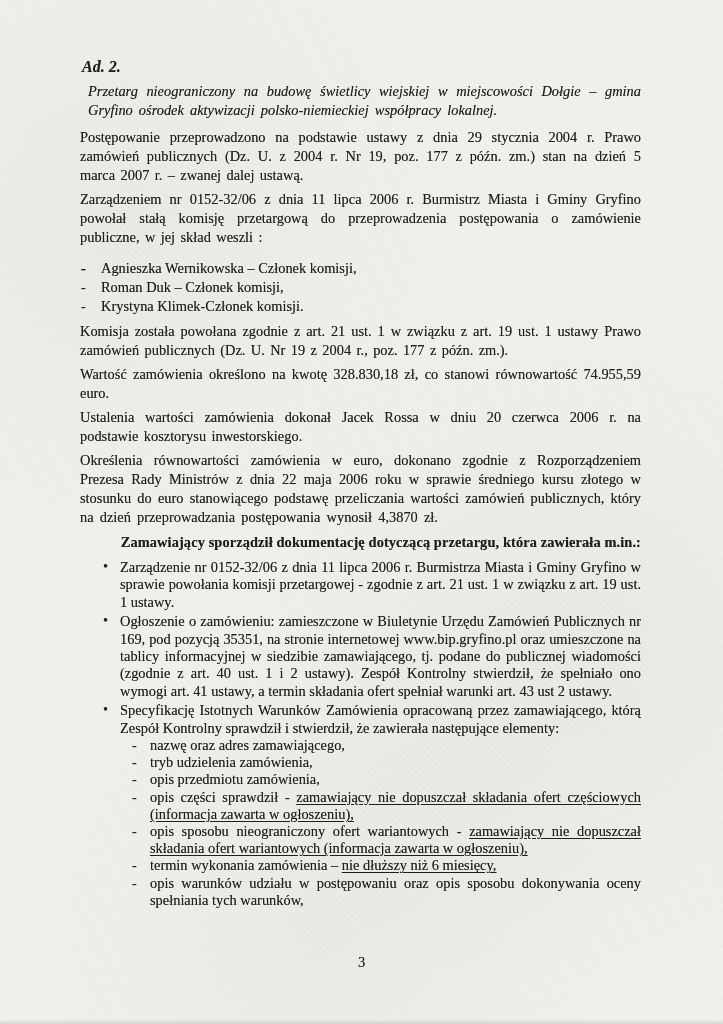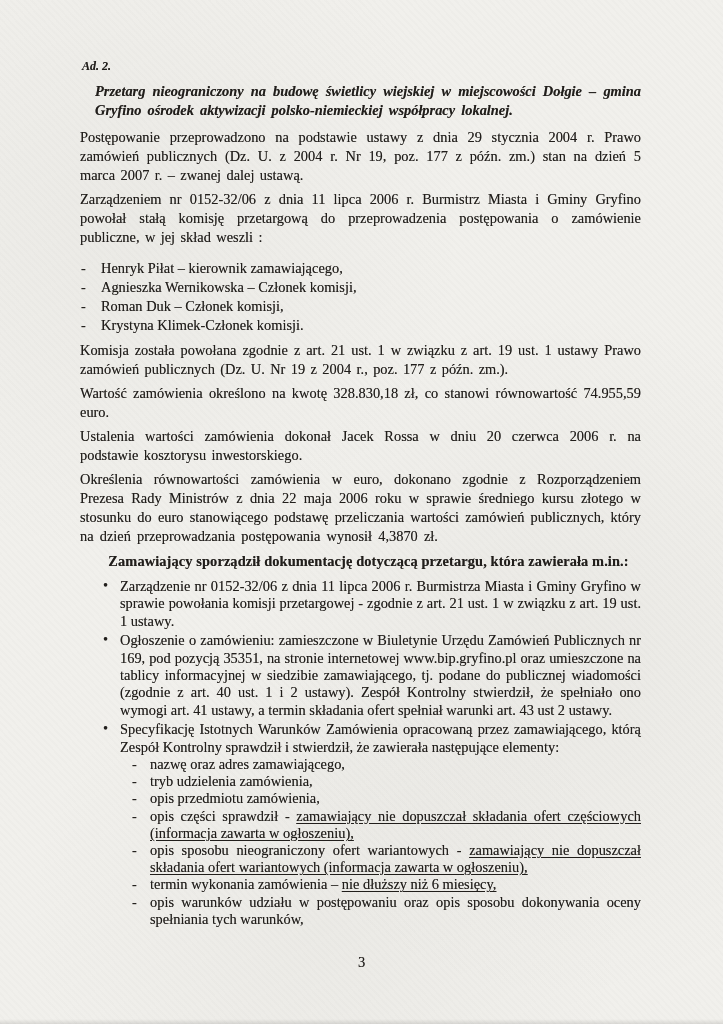--- a/index.html
+++ b/index.html
@@ -26,40 +26,40 @@
     text-align: justify;
     text-shadow: 0 0 0.4px rgba(30,28,25,0.55);
   }
   .sheet::after {
     content: ""; position: absolute; left: 0; right: 0; bottom: 0; height: 5px;
     background: linear-gradient(to bottom, rgba(0,0,0,0), rgba(0,0,0,0.10));
     pointer-events: none;
   }
   .ad-label {
     font-weight: bold; font-style: italic;
-    font-size: 12px;
+    font-size: 16px;
     margin: 0 0 6px 2px;
     text-align: left;
   }
   .subject {
-    font-weight: bold; font-style: italic;
-    margin: 0 0 8px 15px;
+    font-weight: normal; font-style: italic;
+    margin: 0 0 8px 8px;
     word-spacing: 2.5px;
   }
   .para { margin: 0 0 5px 0; word-spacing: 1.8px; }
   .para.no-gap { margin-bottom: 12px; }
   .para.euro { word-spacing: 2.5px; margin-bottom: 4px; }
   ul { list-style: none; padding: 0; }
   .dash-list { margin: 0 0 6px 0; text-align: left; }
   .dash-list li { position: relative; padding-left: 21px; }
   .dash-list .marker { position: absolute; left: 1px; }
   .docs-heading {
     font-weight: bold;
     margin: 6px 0 7px 16px;
-    text-align: center;
+    text-align: right;
     letter-spacing: 0.1px;
   }
   .bullet-list { margin: 0; line-height: 17.4px; }
   .bullet-list > li { position: relative; padding-left: 40px; margin-bottom: 2px; }
   .bullet-list > li > .marker { position: absolute; left: 23px; top: -1px; }
   .sub-dash-list { margin: 0; line-height: 17.2px; }
   .sub-dash-list li { position: relative; padding-left: 30px; }
   .sub-dash-list .marker { position: absolute; left: 12px; }
   .u { text-decoration: underline; text-underline-offset: 2px; }
   .page-number {
@@ -77,21 +77,20 @@
 
   <p class="subject">Przetarg nieograniczony na budowę świetlicy wiejskiej w miejscowości Dołgie – gmina Gryfino ośrodek aktywizacji polsko-niemieckiej współpracy lokalnej.</p>
 
   <p class="para">Postępowanie przeprowadzono na podstawie ustawy z dnia 29 stycznia 2004 r. Prawo zamówień publicznych (Dz. U. z 2004 r. Nr 19, poz. 177 z późn. zm.) stan na dzień 5 marca 2007 r. – zwanej dalej ustawą.</p>
 
   <p class="para no-gap">Zarządzeniem nr 0152-32/06 z dnia 11 lipca 2006 r. Burmistrz Miasta i Gminy Gryfino powołał stałą komisję przetargową do przeprowadzenia postępowania o zamówienie publiczne, w jej skład weszli :</p>
 
   <ul class="dash-list">
     <li>
       <span class="marker">-</span>
-      <span>Henryk Piłat – kierownik zamawiającego,</span>
     </li>
     <li>
       <span class="marker">-</span>
       <span>Agnieszka Wernikowska – Członek komisji,</span>
     </li>
     <li>
       <span class="marker">-</span>
       <span>Roman Duk – Członek komisji,</span>
     </li>
     <li>

